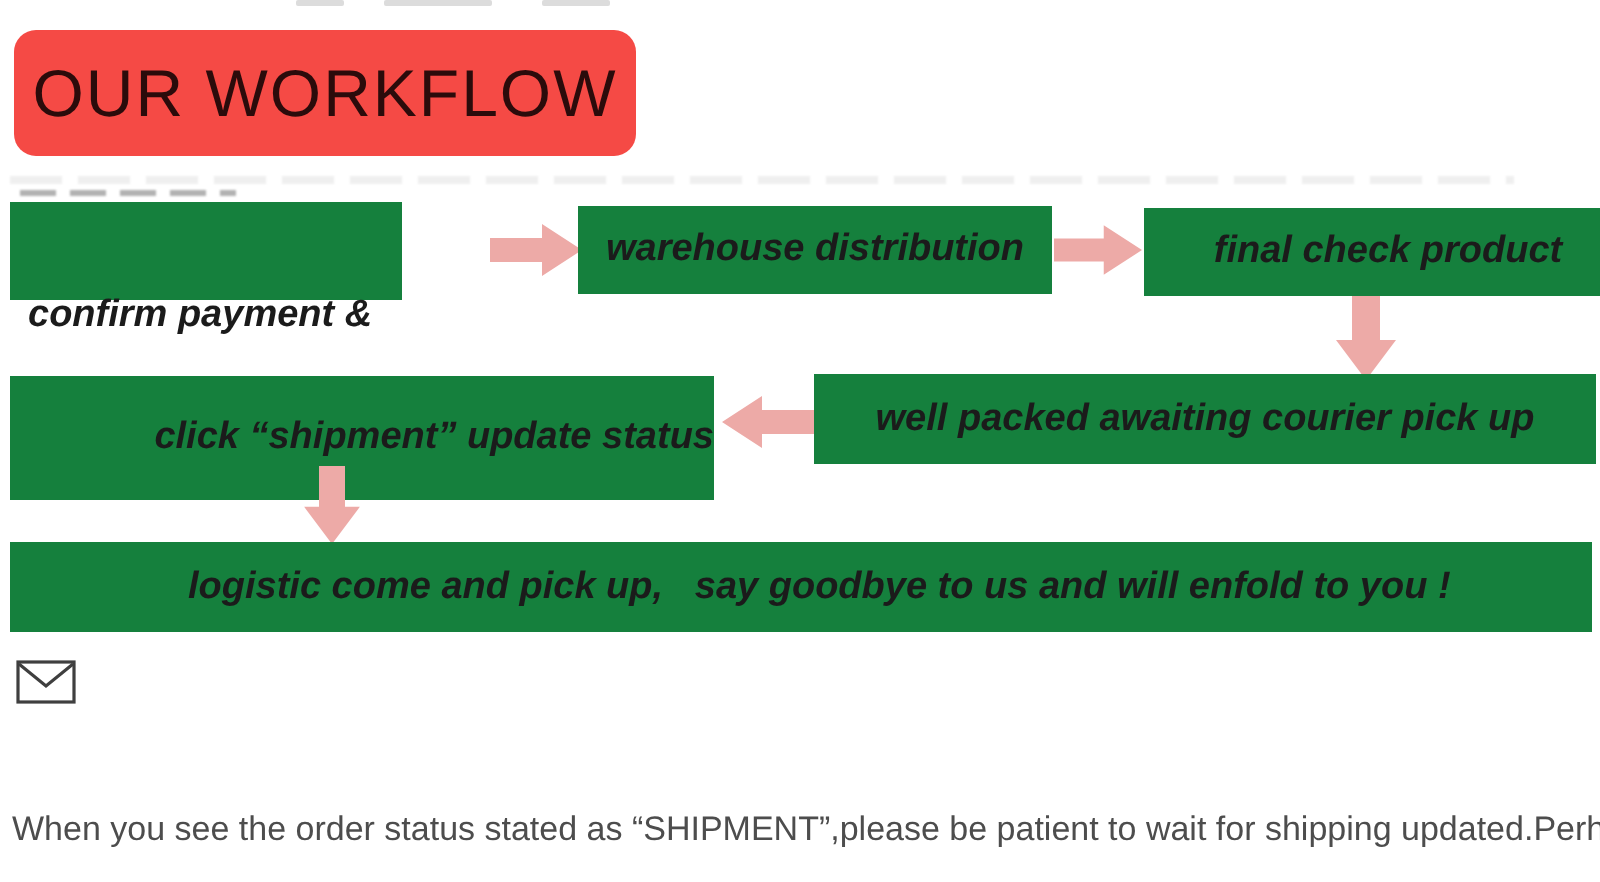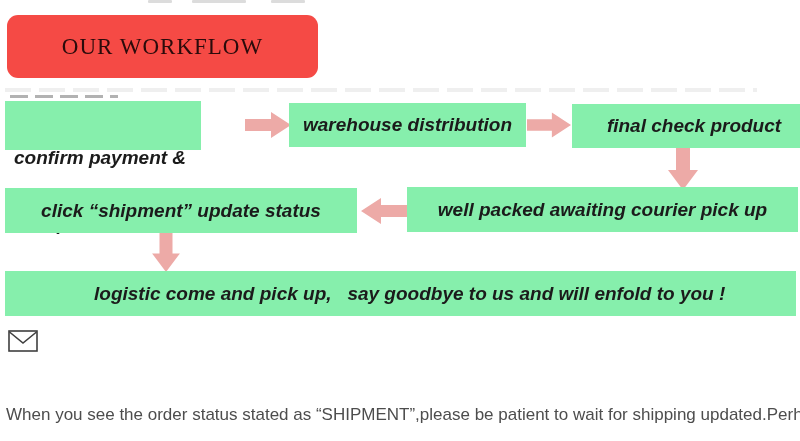--- a/index.html
+++ b/index.html
@@ -19,26 +19,26 @@
     background:repeating-linear-gradient(90deg,#9f9f9f 0 18px,#ffffff 18px 25px);
     filter:blur(.4px);
   }
   
   .banner{
     position:absolute;left:7px;top:15px;width:311px;height:63px;
     background:#f54a45;border-radius:11px;
     display:flex;align-items:center;justify-content:center;
   }
   .banner span{
-    color:#2b0b0b;font-size:23px;letter-spacing:1px;
-    font-family:Liberation Serif, serif;
+    color:#2b0b0b;font-size:33px;letter-spacing:1px;
+    font-family:Liberation Sans, sans-serif;
   }
   
   .flow-box{
-    position:absolute;background:#86efac;color:#1b1b1b;
+    position:absolute;background:#15803d;color:#1b1b1b;
     font:italic 700 19px/22px "Liberation Sans",sans-serif;
     white-space:pre;
   }
   .fb-center{display:flex;align-items:center;justify-content:center;}
   .arrow{position:absolute;}
   .note-text{
     position:absolute;left:6px;top:352px;width:792px;
     color:#4d4d4d;font-size:17px;line-height:25px;
     font-family:"Liberation Sans",sans-serif;white-space:pre;
   }
@@ -76,21 +76,21 @@
   </svg>
 
   <div class="flow-box fb-center" style="left:572px;top:104px;width:244px;height:44px;">
     <span>final check product</span>
   </div>
 
   <svg class="arrow" style="left:666px;top:148px;" width="34" height="42" viewBox="0 0 34 42">
     <polygon points="10,0 24,0 24,22 32,22 17,42 2,22 10,22" fill="#edaaa7"></polygon>
   </svg>
 
-  <div class="flow-box fb-center" style="left:5px;top:188px;width:352px;height:45px;">
+  <div class="flow-box fb-center" style="left:5px;top:188px;width:352px;height:62px;justify-content:flex-end;">
     <span>click “shipment” update status</span>
   </div>
 
   <svg class="arrow" style="left:360px;top:196px;" width="48" height="30" viewBox="0 0 46 30">
     <polygon points="46,9 20,9 20,2 0,15 20,28 20,21 46,21" fill="#edaaa7"></polygon>
   </svg>
 
   <div class="flow-box fb-center" style="left:407px;top:187px;width:391px;height:45px;">
     <span>well packed awaiting courier pick up</span>
   </div>

